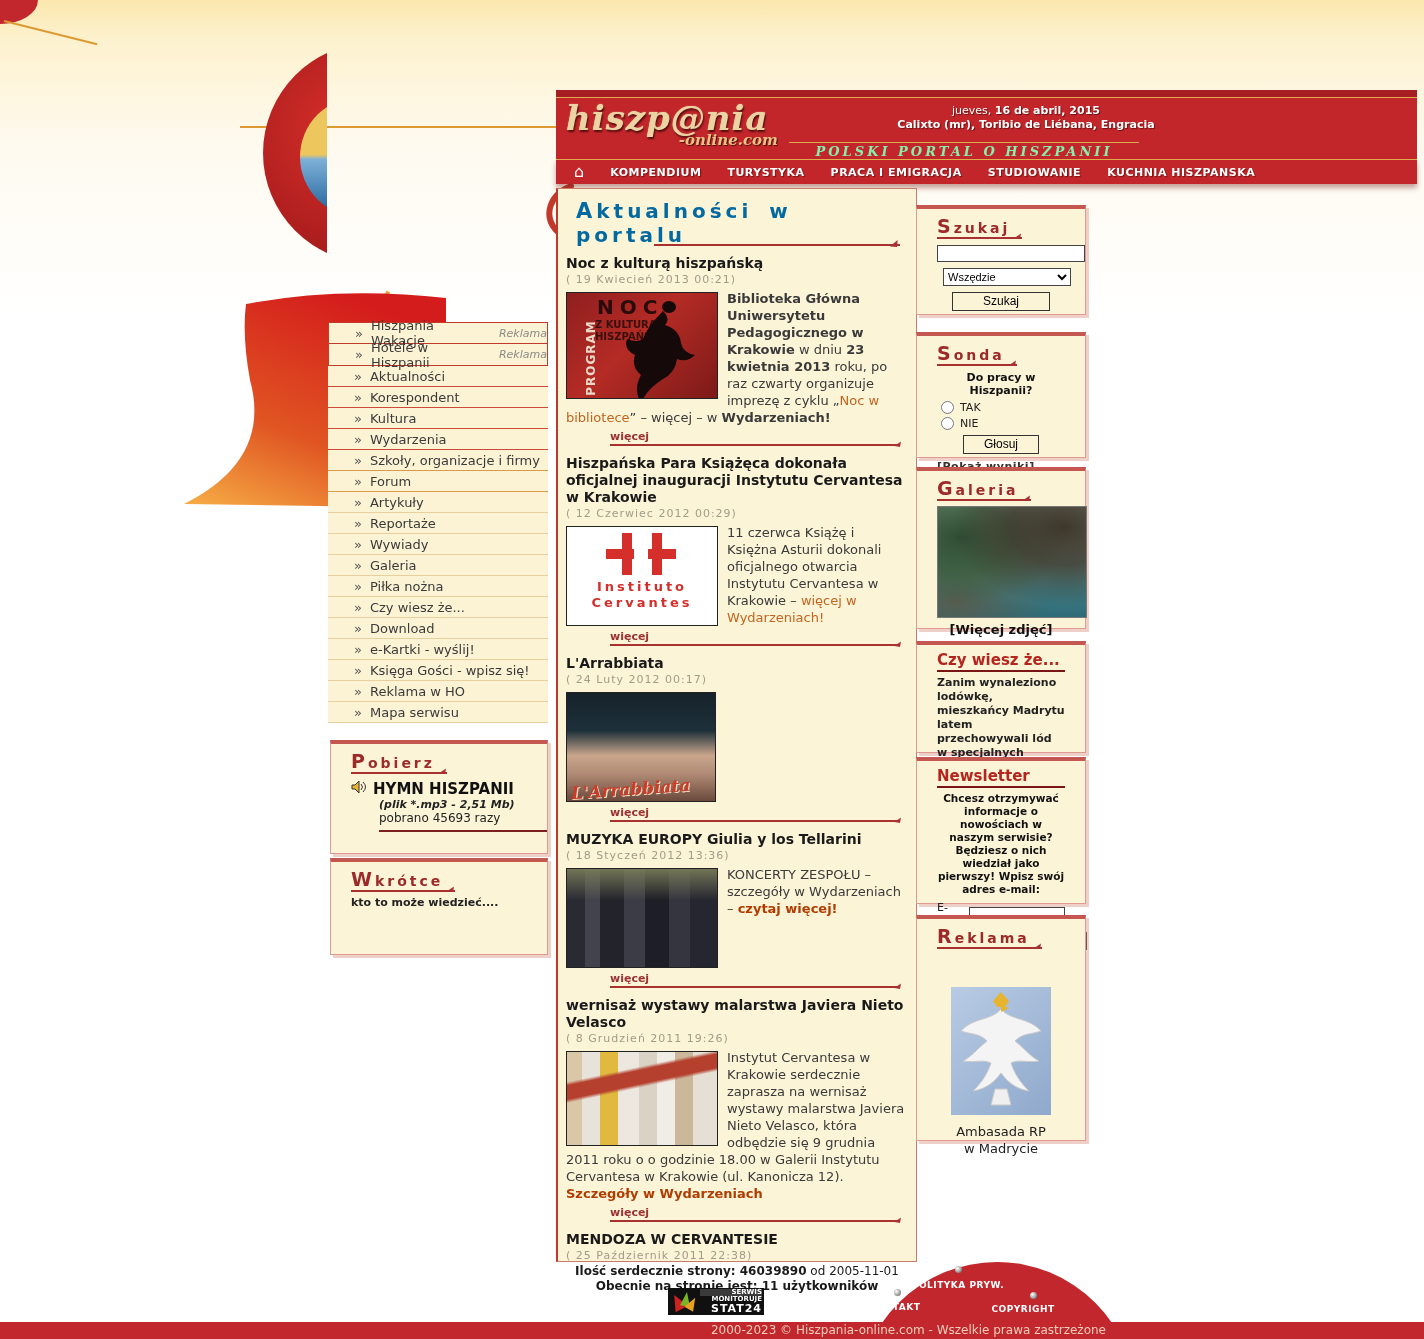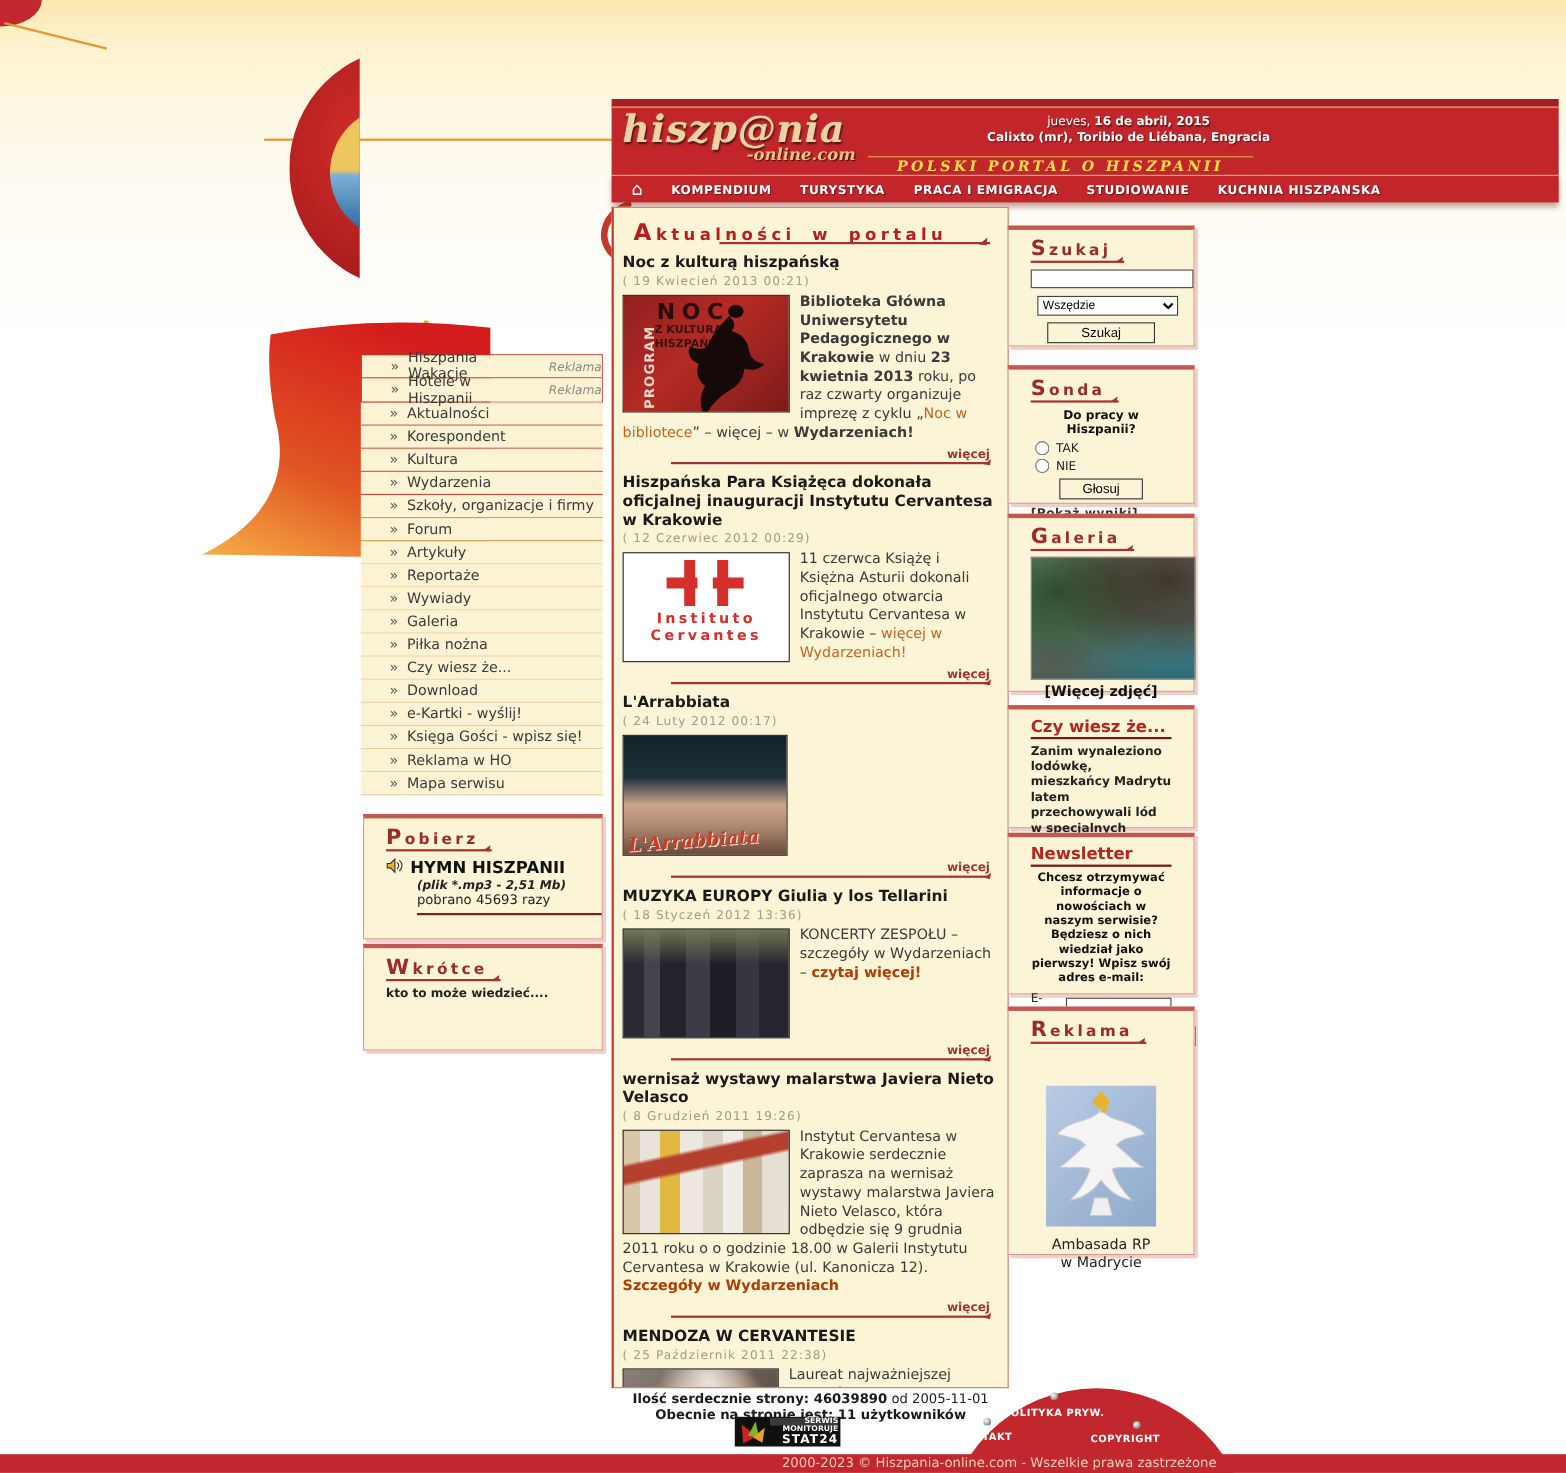--- a/index.html
+++ b/index.html
@@ -28,21 +28,21 @@
   .hdr-nav { position:relative; height:25px; background:#c2262b; border-top:1px solid #e0aa4e;
              box-shadow:0 4px 5px rgba(110,25,18,.4); display:flex; align-items:center; gap:26px; padding-left:18px; }
   .logo { position:absolute; left:10px; top:0; width:212px; cursor:pointer; }
   .logo-main { font:italic bold 34px "DejaVu Serif", serif; color:#ecd3a2;
                text-shadow:1px 2px 2px #4f0c0c, 0 0 1px #fff3d4; letter-spacing:1px; }
   .logo-sub { font:italic bold 15px "DejaVu Serif", serif; color:#e8c384; text-align:right; margin-top:-7px;
               text-shadow:1px 1px 1px #4f0c0c; }
   .hdr-date { position:absolute; left:250px; top:6px; width:440px; text-align:center; color:#fff; font-size:11px; line-height:14px;
               text-shadow:1px 1px 1px #6e1212; }
   .hdr-tagline { position:absolute; left:233px; top:44px; width:350px; border-top:1px solid #e0aa4e; padding-top:1px;
-                 text-align:center; font:italic bold 13px "DejaVu Serif", serif; color:#fde047; letter-spacing:3px; }
+                 text-align:center; font:italic bold 13px "DejaVu Serif", serif; color:#86efac; letter-spacing:3px; }
   .nav-item { font-size:11px; font-weight:bold; color:#fff; letter-spacing:.5px; text-shadow:1px 1px 1px #7a1212; cursor:pointer; }
   .home-ico { color:#fff; font-size:16px; line-height:16px; cursor:pointer; }
 
   
   .menu { position:absolute; left:328px; top:322px; width:220px; }
   .menu-top { border:1px solid #c23a2a; }
   .mi { height:21px; background:#fcf3d4; font-size:13px; color:#3a3a3a; padding-left:26px; display:flex; align-items:center; cursor:pointer; }
   .mi .chev { color:#555; margin-right:8px; }
   .mi .rk { font:italic 11px "DejaVu Sans", sans-serif; color:#8a8a86; margin-left:12px; }
   .menu-top .mi:first-child { border-bottom:1px solid #c23a2a; }
@@ -56,32 +56,32 @@
   .sbox-h { display:inline-block; color:#9c2a28; font-weight:bold; font-size:14px; letter-spacing:3px;
             border-bottom:2px solid #a83030; padding-right:12px; position:relative; }
   .sbox-h::first-letter { font-size:19px; }
   .sbox-h::after { content:""; position:absolute; right:-2px; bottom:-6px; border:4px solid transparent; border-top-color:#a83030; transform:rotate(-35deg); }
   .sbox-h2 { display:block; color:#b5251d; font-weight:bold; font-size:15px; border-bottom:2px solid #7a1515;
              padding-bottom:1px; margin-bottom:4px; }
 
   
   .main { position:absolute; left:556px; top:188px; width:361px; height:1074px; background:#fcf4d7;
           border:1px solid #cc7a6a; border-left:2px solid #c0392b; padding:8px 6px 0 4px; overflow:hidden; }
-  .main-h { font-weight:bold; font-size:15px; color:#b91c1c; letter-spacing:4px; word-spacing:6px; margin:2px 0 0 14px; }
+  .main-h { font-weight:bold; font-size:20px; color:#0369a1; letter-spacing:4px; word-spacing:6px; margin:2px 0 0 14px; }
   .main-h::first-letter { font-size:21px; }
   .head-line { height:2px; background:#a83030; margin:-3px 10px 6px 92px; position:relative; }
   .head-line::after { content:""; position:absolute; right:-2px; top:-2px; border:5px solid transparent; border-top-color:#a83030; transform:rotate(-40deg); }
   .art { padding:0 4px; }
   .art h3 { font-size:14px; color:#1a1a1a; line-height:17px; margin-top:9px; }
   .art .adate { font-size:11px; color:#a39a88; letter-spacing:1px; margin:1px 0 4px; }
   .art .abody { font-size:13px; color:#3a3a3a; line-height:17px; }
   .thumb { float:left; margin:2px 9px 4px 0; border:1px solid #222; position:relative; overflow:hidden; cursor:pointer; }
   .lnk1 { color:#c2641f; cursor:pointer; }
   .lnk { color:#b03c00; font-weight:bold; cursor:pointer; }
-  .more { clear:both; margin:4px 6px 6px 44px; text-align:right; font-size:11px; font-weight:bold; color:#9c3232;
+  .more { clear:both; margin:4px 6px 6px 44px; text-align:left; font-size:11px; font-weight:bold; color:#9c3232;
           border-bottom:2px solid #a83232; padding-bottom:1px; position:relative; cursor:pointer; }
   .more::after { content:""; position:absolute; right:-4px; bottom:-7px; border:4px solid transparent; border-top-color:#a83232; transform:rotate(-35deg); }
 
   
   .img-noc { width:152px; height:107px; background:linear-gradient(135deg,#8f1f1f,#b52b25 45%,#7d1a18); }
   .img-noc .t1 { position:absolute; left:30px; top:2px; font-weight:bold; font-size:20px; color:#2a0b0b; letter-spacing:6px; }
   .img-noc .t2 { position:absolute; left:28px; top:26px; font-weight:bold; font-size:10px; color:#3a100e; }
   .img-noc .t3 { position:absolute; left:28px; top:38px; font-weight:bold; font-size:10px; color:#3a100e; }
   .img-noc .tv { position:absolute; left:-14px; top:58px; font-weight:bold; font-size:12px; color:#e8d8c8; transform:rotate(-90deg); letter-spacing:1px; }
   .img-cerv { width:152px; height:100px; background:#fff; text-align:center; }

